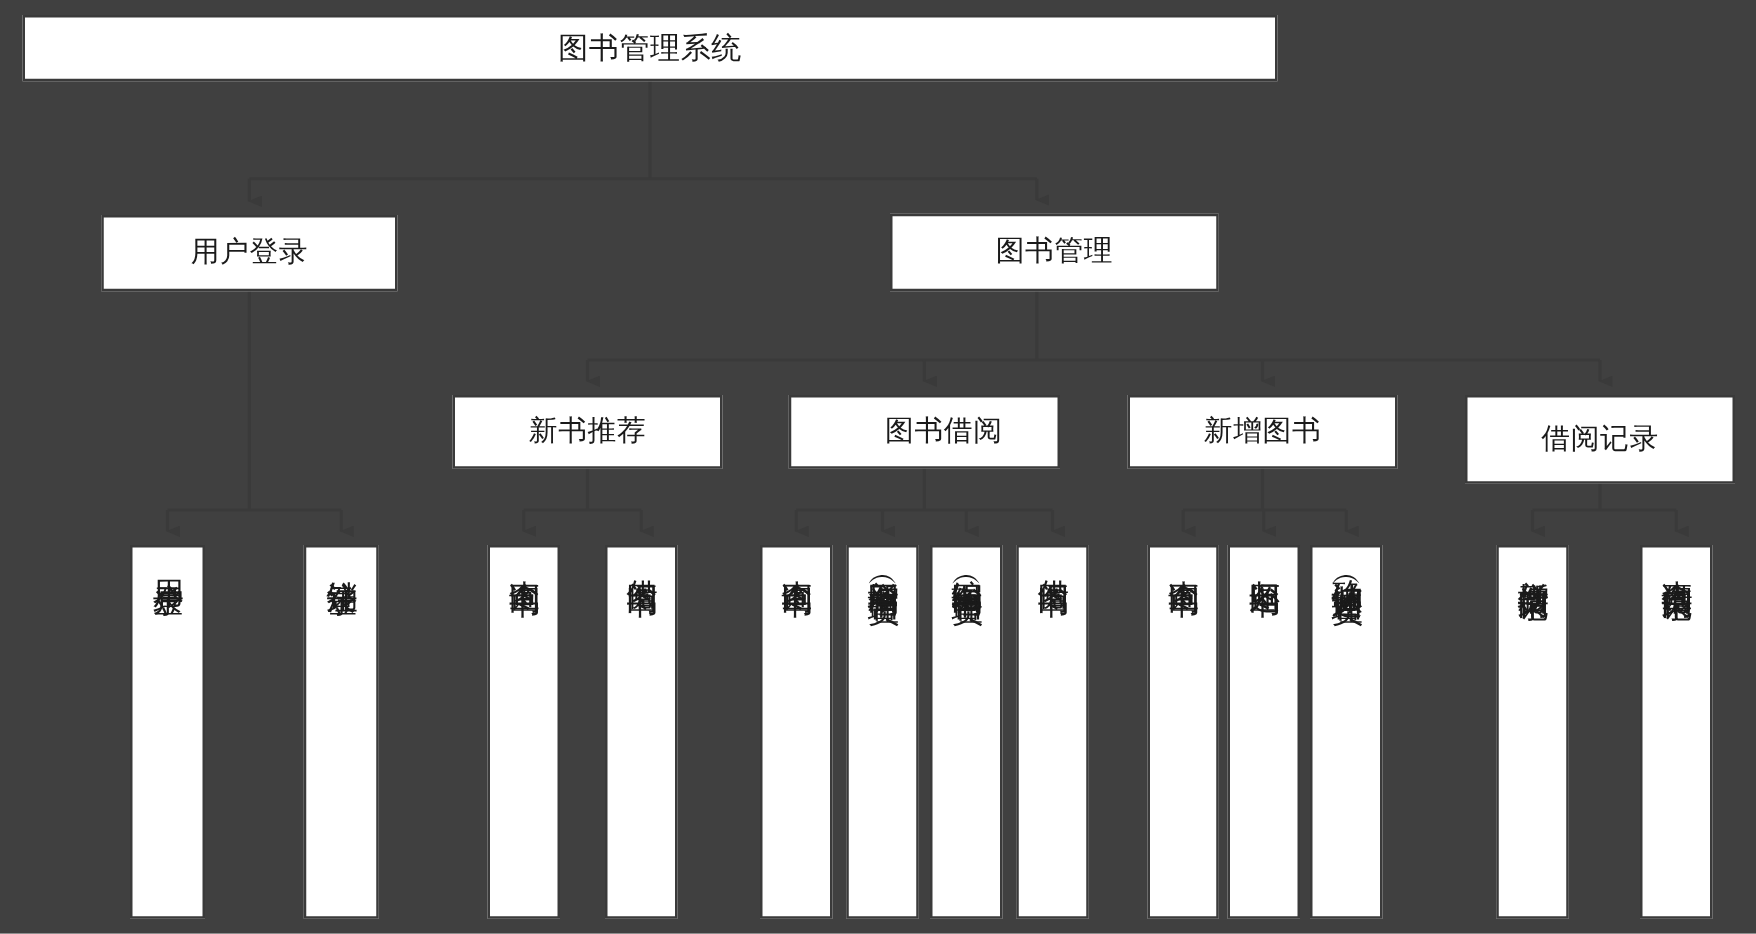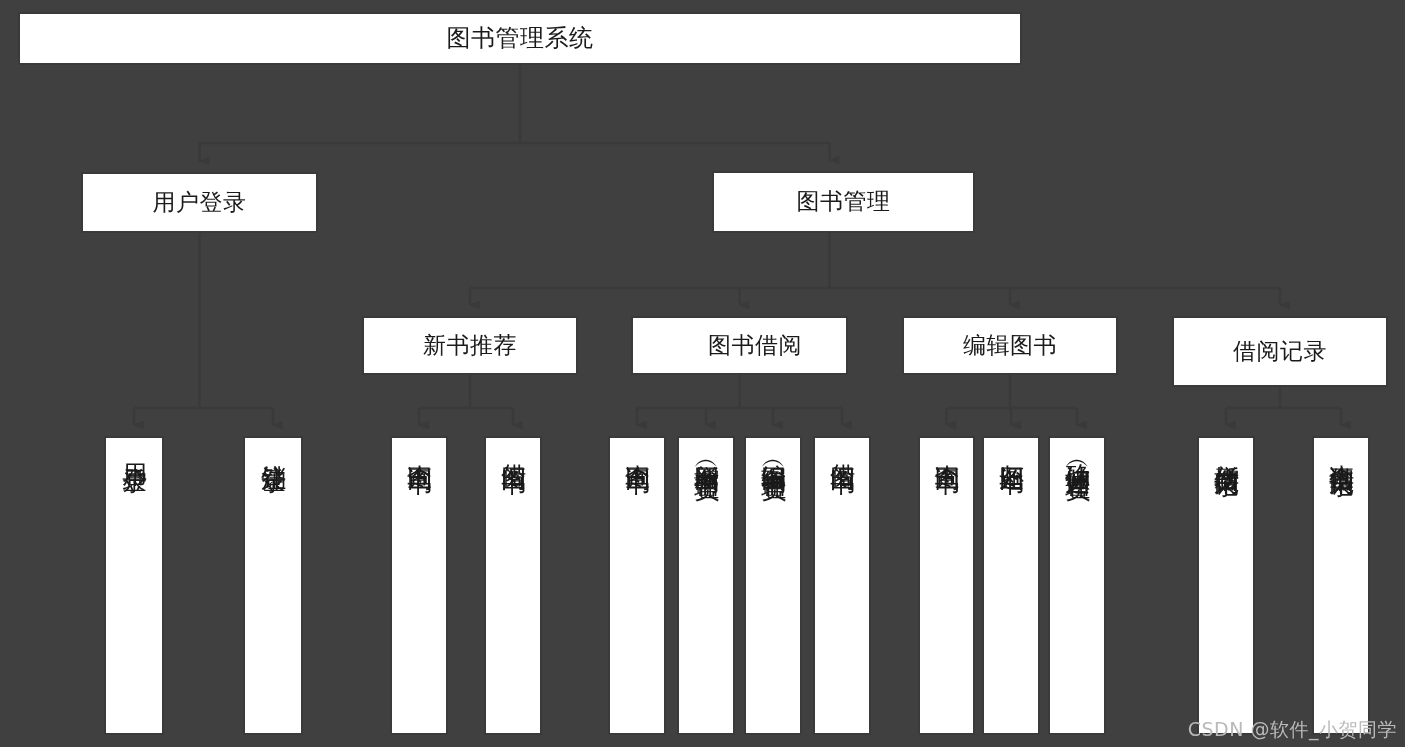--- a/index.html
+++ b/index.html
@@ -129,21 +129,21 @@
       <div class="node horiz" style="left: 712px; top: 171px; width: 263px; height: 62px; border-color: rgb(58, 58, 58);">
         <span class="node-label" style="color: rgb(26, 26, 26);">图书管理</span>
       </div>
       <div class="node horiz" style="left: 362px; top: 316px; width: 216px; height: 59px; border-color: rgb(58, 58, 58);">
         <span class="node-label" style="color: rgb(26, 26, 26);">新书推荐</span>
       </div>
       <div class="node horiz" style="left: 631px; top: 316px; width: 217px; height: 59px; border-color: rgb(58, 58, 58); padding-left: 31px;">
         <span class="node-label" style="color: rgb(26, 26, 26);">图书借阅</span>
       </div>
       <div class="node horiz" style="left: 902px; top: 316px; width: 216px; height: 59px; border-color: rgb(58, 58, 58);">
-        <span class="node-label" style="color: rgb(26, 26, 26);">编辑图书</span>
+        <span class="node-label" style="color: rgb(26, 26, 26);">新增图书</span>
       </div>
       <div class="node horiz" style="left: 1172px; top: 316px; width: 216px; height: 71px; border-color: rgb(58, 58, 58);">
         <span class="node-label" style="color: rgb(26, 26, 26);">借阅记录</span>
       </div>
       <div class="node vert" style="left: 104px; top: 436px; width: 60px; height: 299px; border-color: rgb(58, 58, 58);">
         <span class="node-label" style="color: rgb(26, 26, 26);">用户登录</span>
       </div>
       <div class="node vert" style="left: 243px; top: 436px; width: 60px; height: 299px; border-color: rgb(58, 58, 58);">
         <span class="node-label" style="color: rgb(26, 26, 26);">注销登录</span>
       </div>
@@ -175,14 +175,13 @@
         <span class="node-label" style="color: rgb(26, 26, 26);">确认归还（管理员）</span>
       </div>
       <div class="node vert" style="left: 1197px; top: 436px; width: 58px; height: 299px; border-color: rgb(58, 58, 58);">
         <span class="node-label" style="color: rgb(26, 26, 26);">新增借阅记录</span>
       </div>
       <div class="node vert" style="left: 1312px; top: 436px; width: 58px; height: 299px; border-color: rgb(58, 58, 58);">
         <span class="node-label" style="color: rgb(26, 26, 26);">查询借阅记录</span>
       </div>
     </div>
 
-  <div id="watermark">CSDN @软件_小贺同学</div>
 </div>
 
 </body></html>

